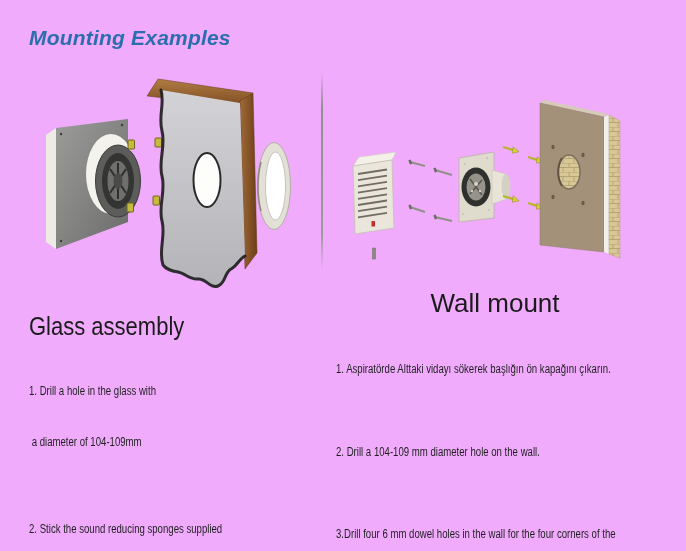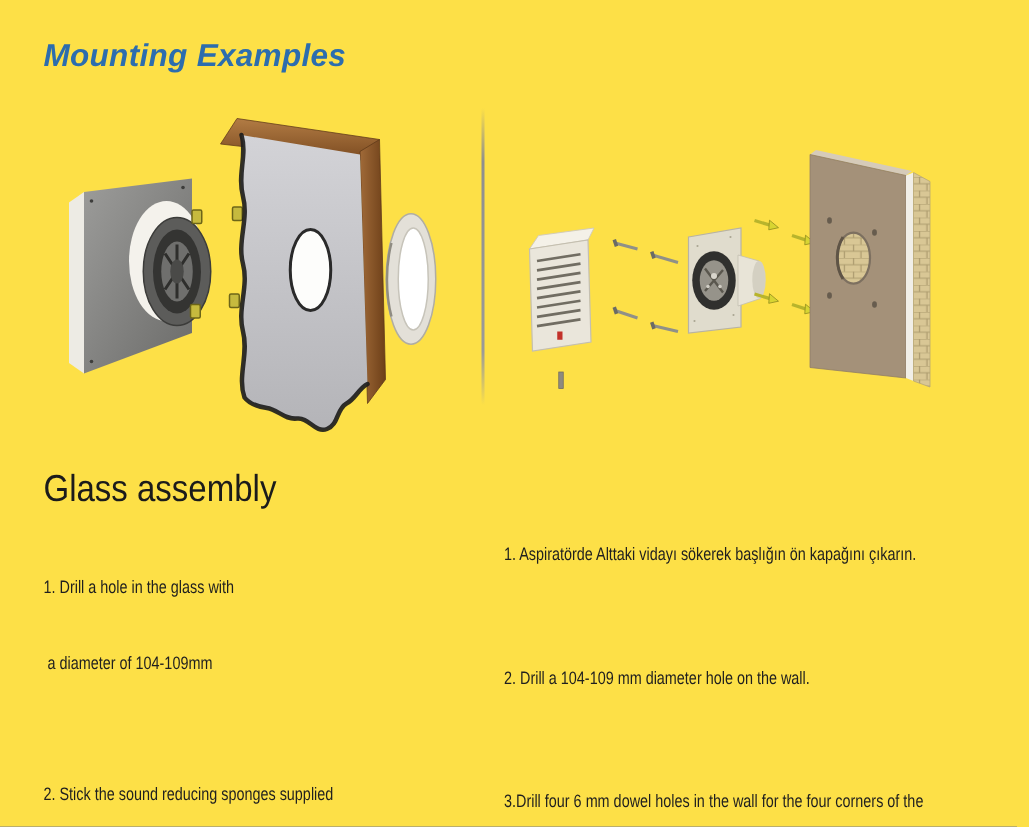--- a/index.html
+++ b/index.html
@@ -1,17 +1,17 @@
 <!DOCTYPE html>
 <html><head>
 <meta charset="utf-8">
 <style>
   html,body{margin:0;padding:0;background:#888;}
   .page{
-    position:relative;width:686px;height:551px;background:#fde047;
+    position:relative;width:686px;height:551px;background:#f0abfc;
     font-family:"Liberation Sans",sans-serif;overflow:hidden;margin:0 auto;
   }
   .title{
     position:absolute;left:29px;top:26px;
     font-size:21px;font-style:italic;font-weight:700;color:#2c6dae;
     letter-spacing:0.2px;
   }
   .diagram{position:absolute;}
   .diagram-left{left:25px;top:72px;width:300px;height:230px;}
   .diagram-right{left:335px;top:82px;width:310px;height:220px;}
@@ -223,20 +223,21 @@
       <div>1. Drill a hole in the glass with</div>
       <div> a diameter of 104-109mm</div>
     </div>
     <div class="step">
       <div>2. Stick the sound reducing sponges supplied</div>
       
     </div>
 
   </div>
 
+  <div class="heading heading-wall">Wall mount</div>
 
   <div class="steps steps-wall">
     <div class="step">
       <div>1. Aspiratörde Alttaki vidayı sökerek başlığın ön kapağını çıkarın.</div>
     </div>
     <div class="step">
       <div>2. Drill a 104-109 mm diameter hole on the wall.</div>
     </div>
     <div class="step">
       <div>3.Drill four 6 mm dowel holes in the wall for the four corners of the</div>

